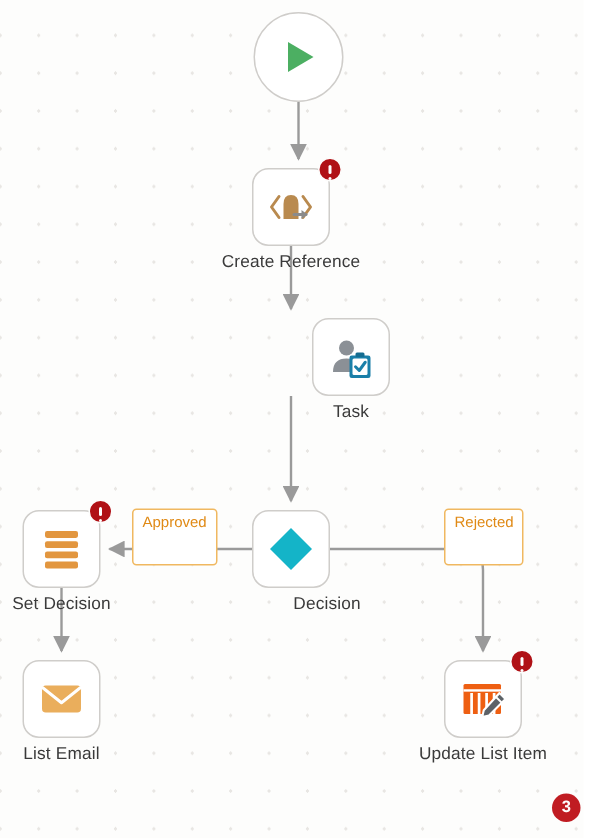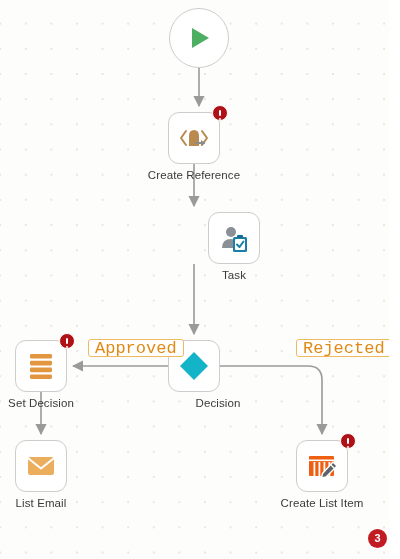--- a/index.html
+++ b/index.html
@@ -107,29 +107,28 @@
     width: 2px;
     height: 2px;
     background: #ffffff;
     border-radius: 50%;
   }
 
   
   .edge-label {
     position: absolute;
     box-sizing: border-box;
-    padding: 2px 6px 1px 6px;
+    padding: 2px 6px 21px 6px;
     background: #ffffff;
     border: 1px solid #f0b860;
     border-radius: 3px;
     color: #e08a16;
-    font-size: 17px;
+    font-size: 10px;
     white-space: nowrap;
     line-height: 13px;
-    font-family: Liberation Mono, monospace;
   }
 
   
   .count-badge {
     position: absolute;
     width: 19px;
     height: 19px;
     border-radius: 50%;
     background: #c01c22;
     color: #ffffff;
@@ -258,21 +257,21 @@
         <rect x="17.5" y="12" width="1.8" height="14" fill="#ffffff"></rect>
         <rect x="22.5" y="12" width="1.8" height="14" fill="#ffffff"></rect>
 
         <path d="M 27 12 L 31 16 L 20 27 L 15.5 28 L 16.5 23.5 Z" fill="#5d6267" stroke="#ffffff" stroke-width="1.4" stroke-linejoin="round"></path>
         <path d="M 24.5 14.5 L 28.5 18.5" stroke="#ffffff" stroke-width="1.2"></path>
       </svg>
     </div>
     <div class="err-badge">
       <i class="bang"></i>
     </div>
-    <div class="node-label">Create List Item</div>
+    <div class="node-label">Update List Item</div>
   </div>
 
   <div class="edge-label" style="left:88px; top:339px;">Approved</div>
 
   <div class="edge-label" style="left:296px; top:339px;">Rejected</div>
 
   <div class="count-badge" style="left:368px; top:529px;">3</div>
 
 </div>
 

